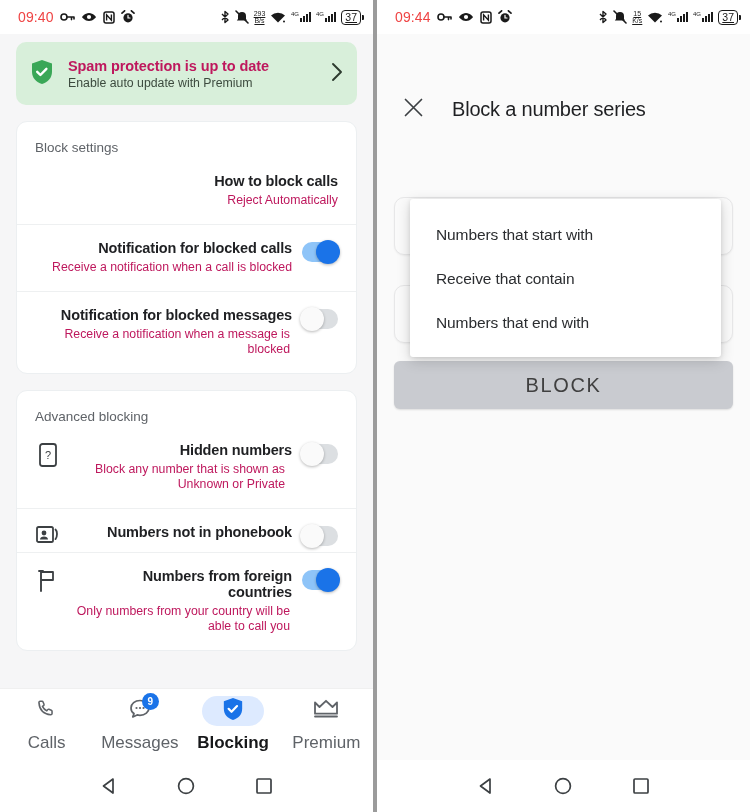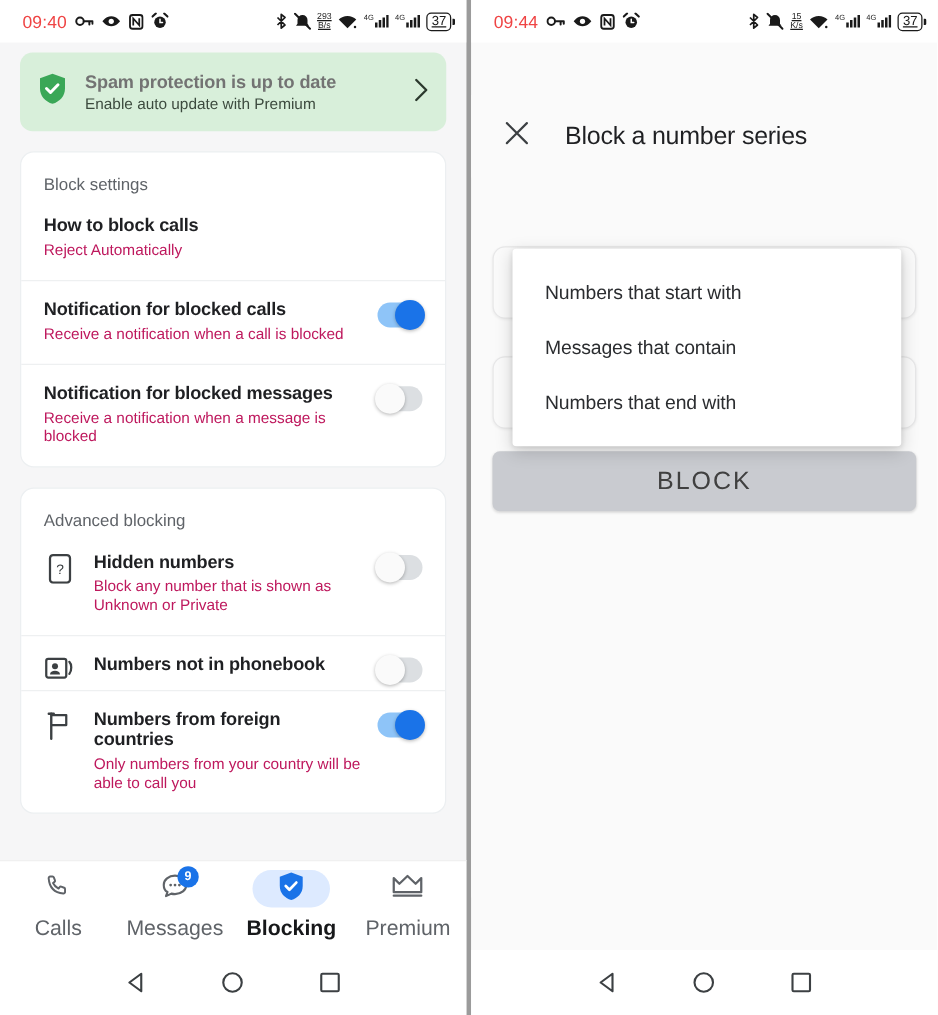--- a/index.html
+++ b/index.html
@@ -53,35 +53,35 @@
   .banner {
     margin: 8px 16px 0 16px;
     background: #d8efda;
     border-radius: 10px;
     height: 63px;
     display: flex; align-items: center;
     padding: 0 14px 0 14px;
     gap: 14px;
   }
   .banner-txt { flex: 1; }
-  .banner-title { font-size: 14.5px; color: #737373; font-weight: 600; letter-spacing:-.1px; }
+  .banner-title { font-size: 14.5px; color: #be185d; font-weight: 600; letter-spacing:-.1px; }
   .banner-sub { font-size: 12.3px; color: #3c4a3e; margin-top: 2px; }
   .chev { color:#2c3a2e; font-size: 21px; line-height: 1; font-weight: 300; }
 
   .card {
     margin: 16px 16px 0 16px;
     background: #ffffff;
     border-radius: 11px;
     border: 1px solid #eceff1;
   }
   .card-title {
     font-size: 13.5px; color: #5f6368;
     padding: 18px 18px 14px 18px;
   }
-  .row { padding: 0 18px; }
+  .row { padding: 0 18px; text-align: right; }
   .row-inner {
     display: flex; align-items: flex-start;
     padding: 4px 0 16px 0;
   }
   .row + .row .row-inner { border-top: none; }
   .row.sep { border-top: 1px solid #eef0f1; }
   .row.sep .row-inner { padding-top: 15px; }
   .row-texts { flex: 1; min-width: 0; }
   .row-title { font-size: 14.5px; color: #1f2023; font-weight: 600; letter-spacing:-.15px; }
   .row-sub { font-size: 12.3px; color: #be185d; margin-top: 4px; line-height: 15px; }
@@ -539,21 +539,21 @@
     </div>
 
     <div class="r-body">
       <div class="field f1"></div>
       <div class="field f2"></div>
 
       <button class="block-btn">BLOCK</button>
 
       <div class="dropdown">
         <div class="dd-item">Numbers that start with</div>
-        <div class="dd-item">Messages that contain</div>
+        <div class="dd-item">Receive that contain</div>
         <div class="dd-item">Numbers that end with</div>
       </div>
     </div>
 
     <div class="sysnav">
       <span class="sysbtn">
         <svg width="20" height="20" viewBox="0 0 20 20">
             <path d="M14 3 4.5 10 14 17V3z" fill="none" stroke="#3c4043" stroke-width="1.7" stroke-linejoin="round"></path>
           </svg>
       </span>

